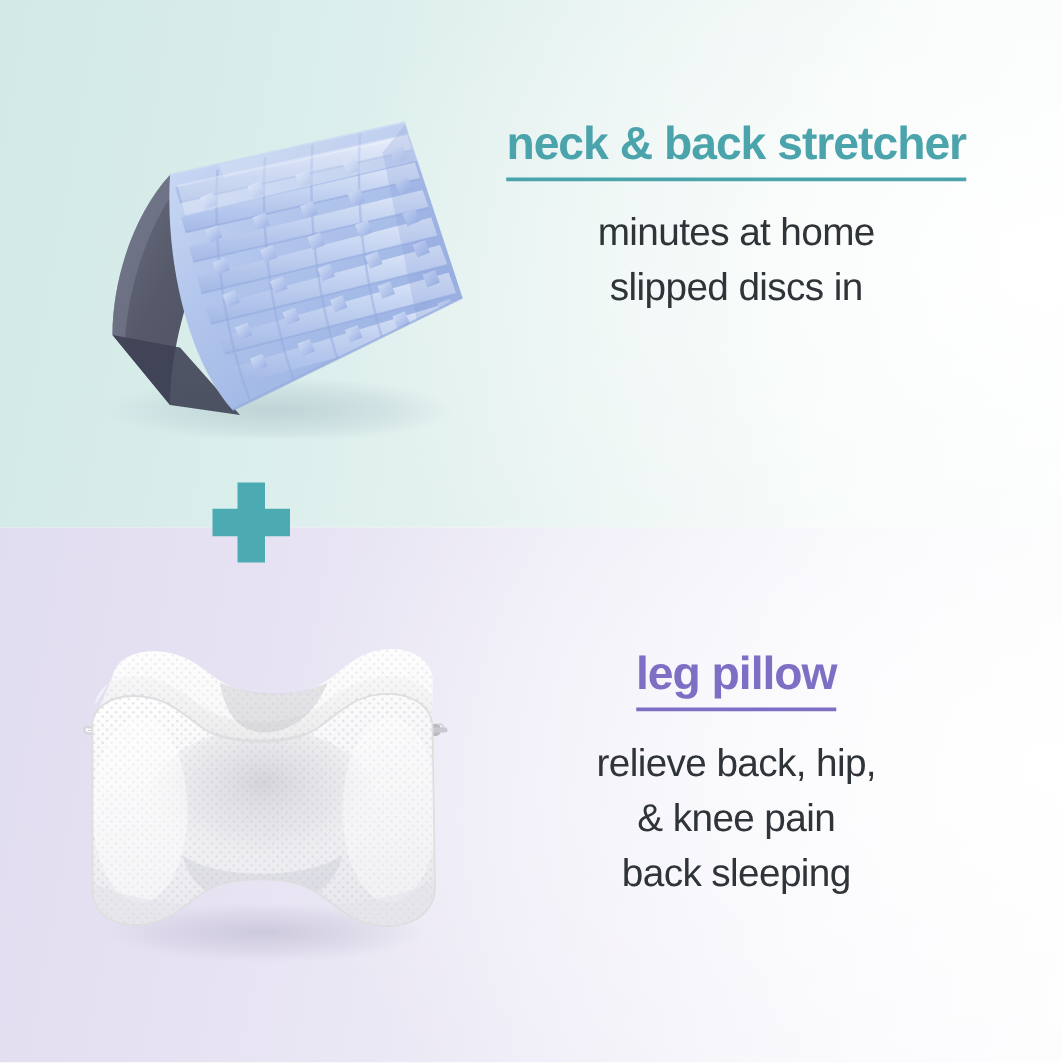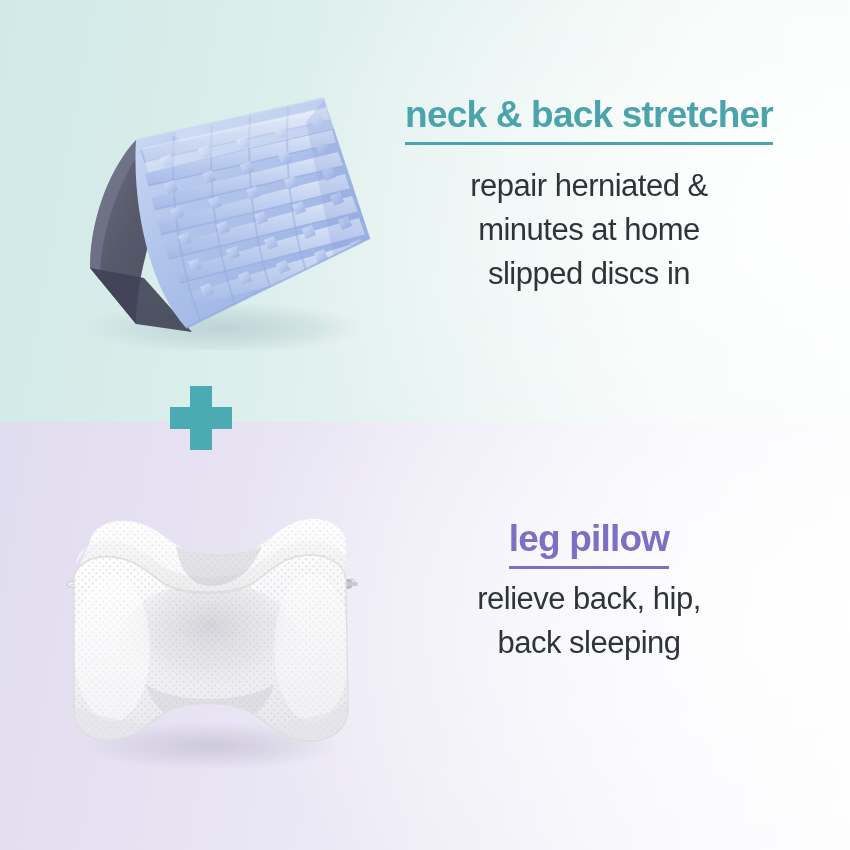--- a/index.html
+++ b/index.html
@@ -58,21 +58,21 @@
   #headline-bottom { color:#7f6fc4; }
 
   .subcopy {
     margin-top:19px;
     font-size:31px;
     font-weight:400;
     line-height:1.42;
     letter-spacing:-0.5px;
     color:#2f3439;
   }
-  #subcopy-bottom { margin-top:8px; }
+  #subcopy-bottom { margin-top:20px; }
 
   
   #plus-divider {
     position:absolute;
     left:170px; top:386px;
     width:62px; height:64px;
     z-index:6;
   }
   #plus-divider .bar {
     position:absolute;
@@ -221,21 +221,20 @@
         </g>
 
         <path d="M162,240 L346,150" stroke="#8fa6dc" stroke-width="2" fill="none" opacity="0.65"></path>
         <path d="M112,52 L300,10" stroke="#c9d7f4" stroke-width="2" fill="none" opacity="0.7"></path>
       </svg>
     </div>
 
     <div class="text-block" id="text-top">
       <div class="headline" id="headline-top">neck &amp; back stretcher</div>
       <div class="subcopy">
-        <div>repair herniated &amp;</div>
         <div>minutes at home</div>
         <div>slipped discs in</div>
       </div>
     </div>
   </div>
 
   <div class="panel" id="panel-bottom">
 
     <div id="product-legpillow" style="position:absolute; left:56px; top:76px;">
       <svg viewBox="0 0 312 292" xmlns="http://www.w3.org/2000/svg">
@@ -346,20 +345,21 @@
                  C172,203 132,203 112,213
                  C96,221 86,237 62,241
                  C40,245 20,237 18,216 Z" fill="none" stroke="#dededf" stroke-width="1.4"></path>
       </svg>
     </div>
 
     <div class="text-block" id="text-bottom" style="top:98px;">
       <div class="headline" id="headline-bottom">leg pillow</div>
       <div class="subcopy" id="subcopy-bottom">
         <div>relieve back, hip,</div>
+        <div>&amp; knee pain</div>
         <div>back sleeping</div>
       </div>
     </div>
   </div>
 
   <div id="plus-divider">
     <div class="bar bar-h"></div>
     <div class="bar bar-v"></div>
   </div>
 

